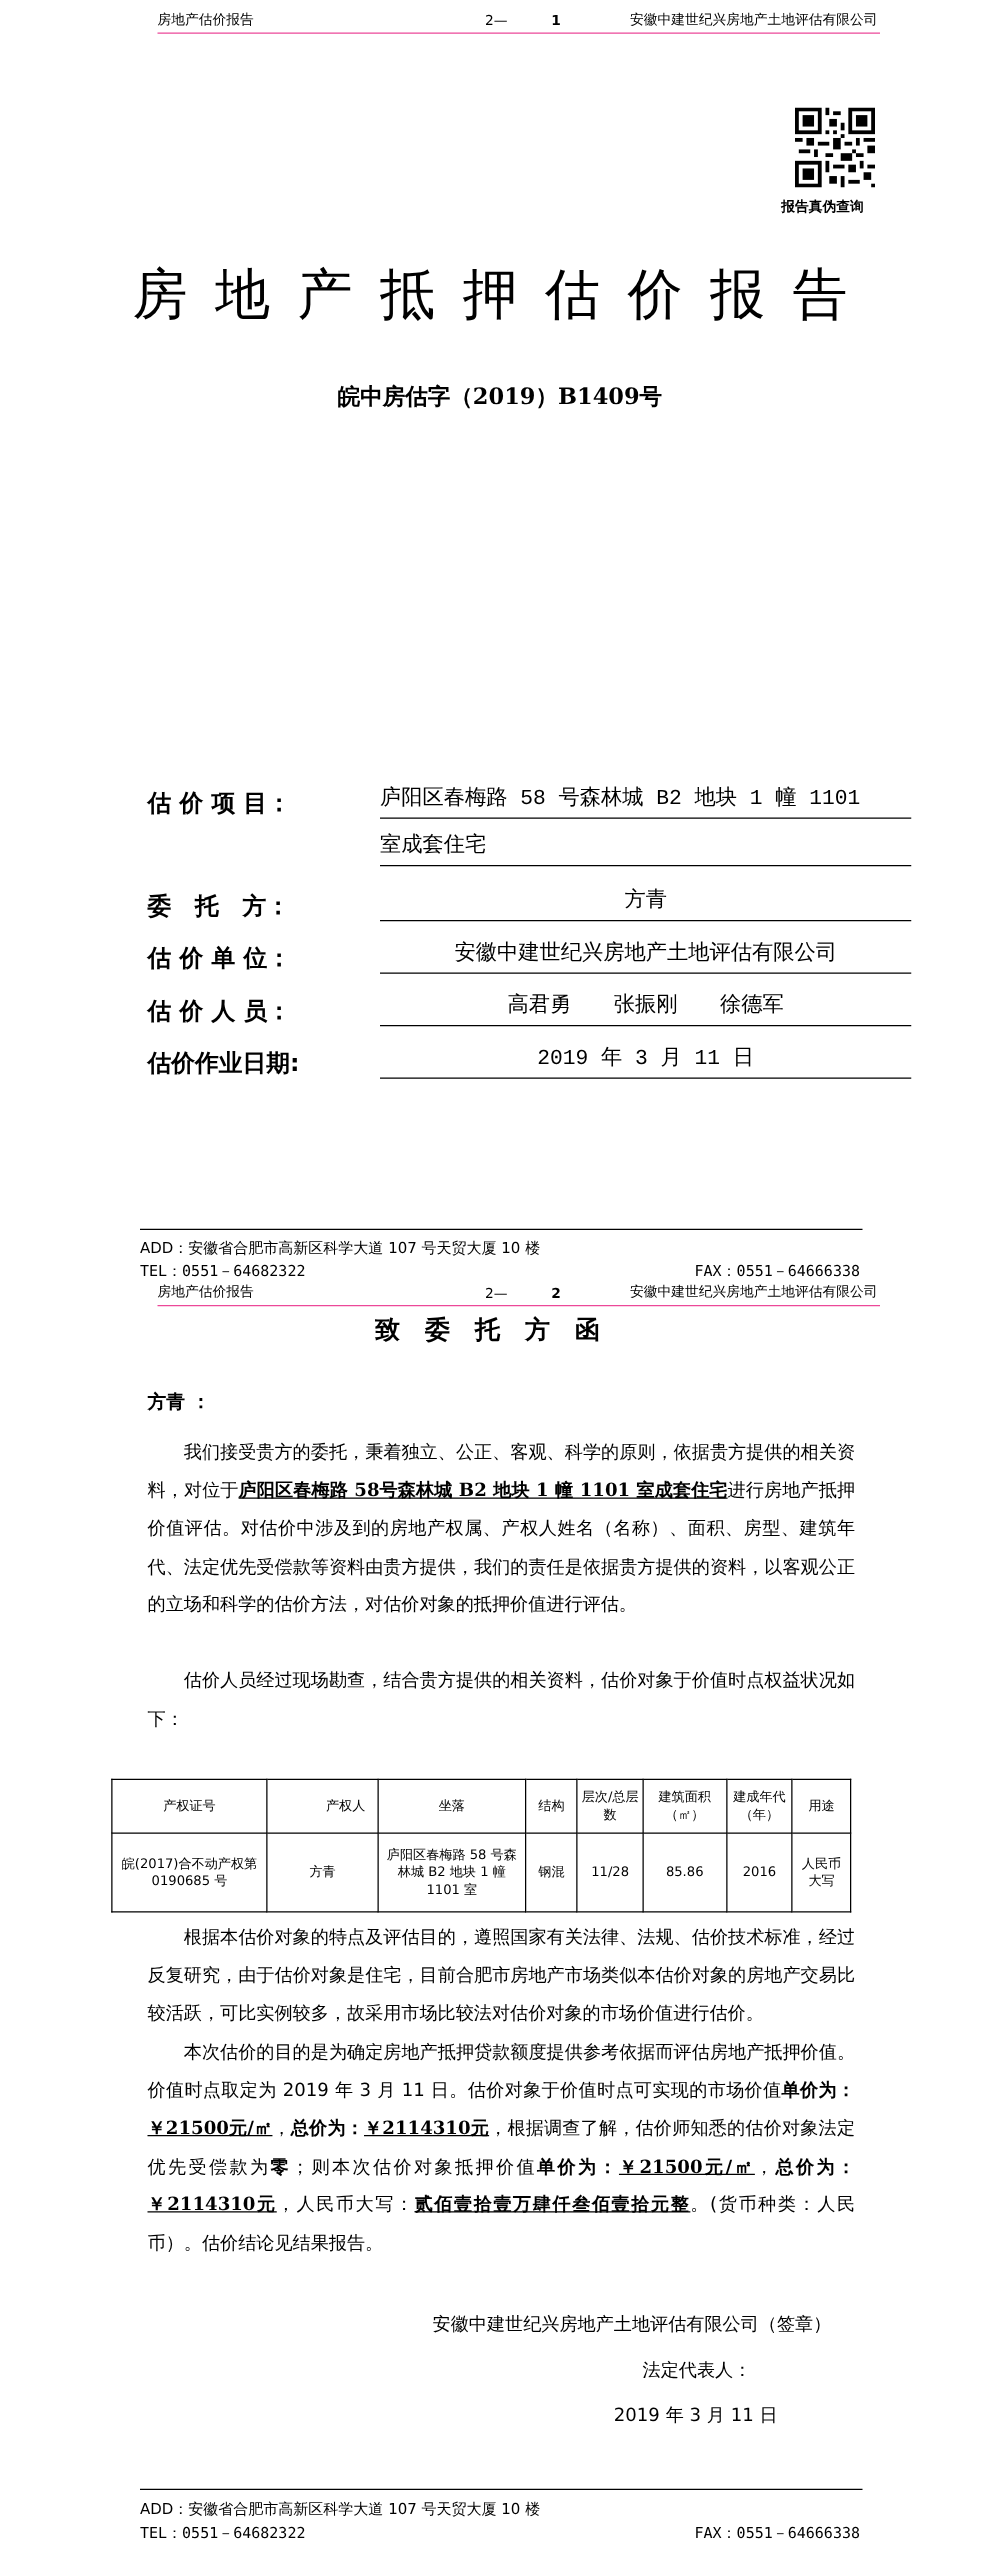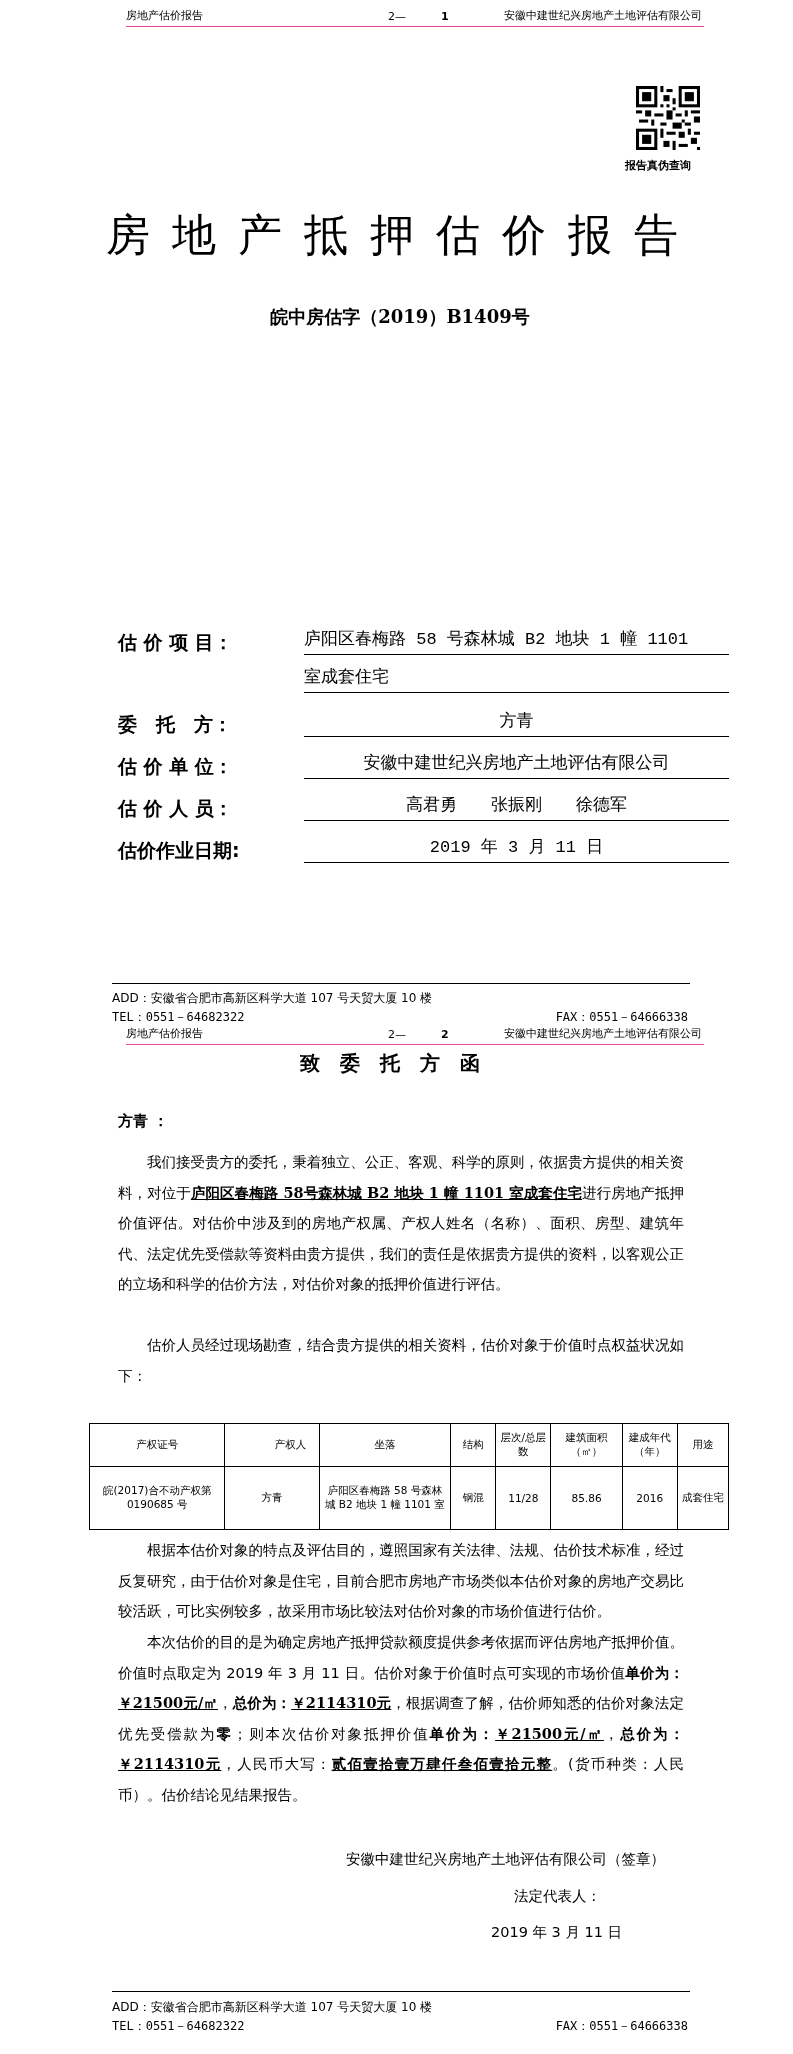--- a/index.html
+++ b/index.html
@@ -40,21 +40,21 @@
     font-size: 20px; font-weight: bold; letter-spacing: 20px; }
   .addressee { position: absolute; left: 118px; top: 1112px; font-size: 15px; font-weight: bold;
     font-family: "DejaVu Sans", sans-serif; }
 
   .para { position: absolute; left: 118px; width: 566px; font-family: "DejaVu Sans", sans-serif;
     font-size: 14.5px; line-height: 30.5px; text-align: justify; }
   .indent { text-indent: 2em; }
   .b { font-weight: bold; font-family: "DejaVu Serif", serif; }
   .bu { font-weight: bold; text-decoration: underline; font-family: "DejaVu Serif", serif; }
 
-  table.props { position: absolute; left: 89px; top: 1423px; width: 640px; border-collapse: collapse;
+  table.props { position: absolute; left: 89px; top: 1423px; width: 592px; border-collapse: collapse;
     font-family: "DejaVu Sans", sans-serif; font-size: 10.5px; }
   table.props th, table.props td { border: 1px solid #000; text-align: center; vertical-align: middle;
     font-weight: normal; padding: 2px 3px; }
   table.props th { height: 38px; }
   table.props td { height: 58px; }
 
   .sign { position: absolute; font-family: "DejaVu Sans", sans-serif; font-size: 14.5px; }
 </style>
 </head>
 <body>
@@ -170,21 +170,21 @@
   </thead>
   <tbody>
     <tr>
       <td>皖(2017)合不动产权第 0190685 号</td>
       <td>方青</td>
       <td>庐阳区春梅路 58 号森林城 B2 地块 1 幢 1101 室</td>
       <td>钢混</td>
       <td>11/28</td>
       <td>85.86</td>
       <td>2016</td>
-      <td>成套住宅</td>
+      <td>人民币大写</td>
     </tr>
   </tbody>
 </table>
 
 <div class="para indent" style="top:1535px;">根据本估价对象的特点及评估目的，遵照国家有关法律、法规、估价技术标准，经过反复研究，由于估价对象是住宅，目前合肥市房地产市场类似本估价对象的房地产交易比较活跃，可比实例较多，故采用市场比较法对估价对象的市场价值进行估价。</div>
 
 <div class="para indent" style="top:1627px;"><span>本次估价的目的是为确定房地产抵押贷款额度提供参考依据而评估房地产抵押价值。价值时点取定为 2019 年 3 月 11 日。估价对象于价值时点可实现的市场价值</span><span class="b">单价为：</span><span class="bu">￥21500元/㎡</span><span>，</span><span class="b">总价为：</span><span class="bu">￥2114310元</span><span>，根据调查了解，估价师知悉的估价对象法定优先受偿款为</span><span class="b">零</span><span>；则本次估价对象抵押价值</span><span class="b">单价为：</span><span class="bu">￥21500元/㎡</span><span>，</span><span class="b">总价为：</span><span class="bu">￥2114310元</span><span>，人民币大写：</span><span class="bu">贰佰壹拾壹万肆仟叁佰壹拾元整</span><span>。(货币种类：人民币）。估价结论见结果报告。</span></div>
 
 <div class="sign" style="left:346px; top:1850px;">安徽中建世纪兴房地产土地评估有限公司（签章）</div>
 <div class="sign" style="left:514px; top:1887px;">法定代表人：</div>

